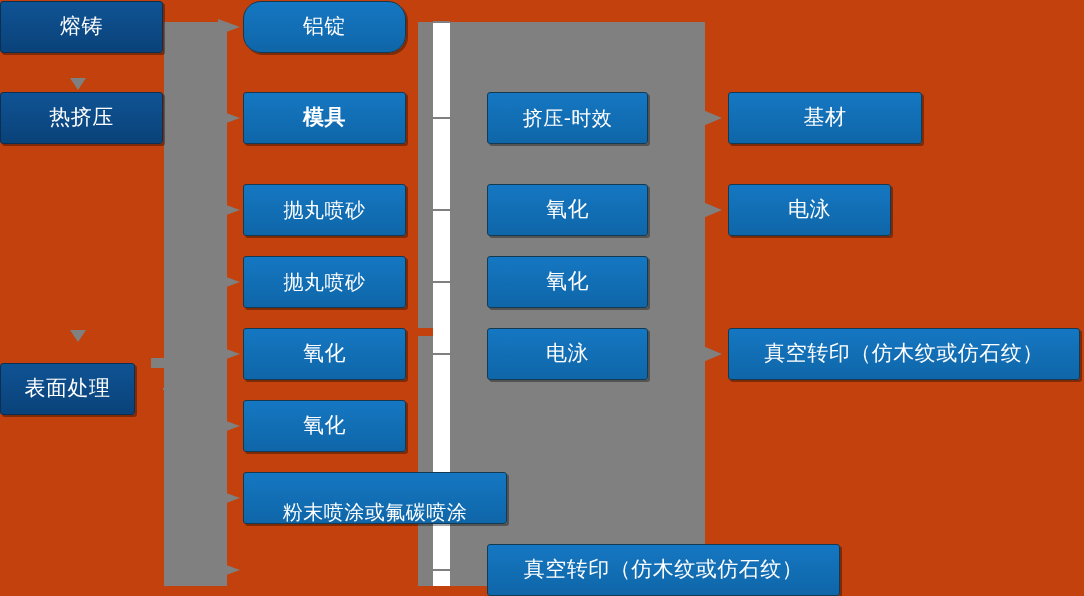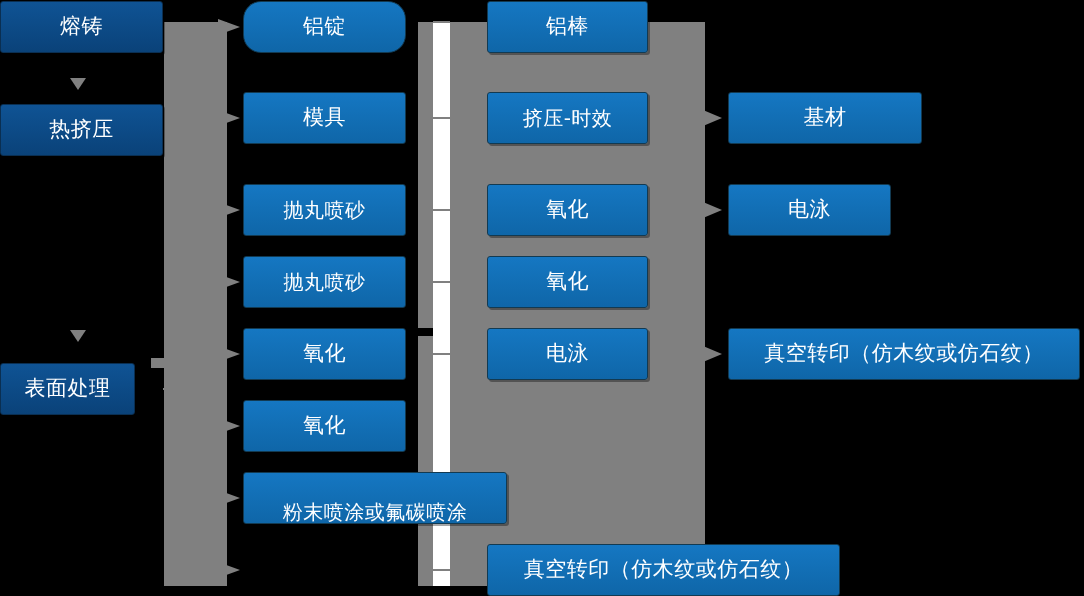--- a/index.html
+++ b/index.html
@@ -8,21 +8,21 @@
     background: #ffffff;
   }
   body {
     font-family: "DejaVu Sans", "Liberation Sans", sans-serif;
   }
   #canvas {
     position: relative;
     width: 1084px;
     height: 596px;
     overflow: hidden;
-    background: #000000;
+    background: #c2410c;
   }
   
   .gray-layer {
     position: absolute;
     left: 0;
     top: 0;
     width: 1084px;
     height: 596px;
     pointer-events: none;
   }
@@ -129,33 +129,33 @@
 
     <g fill="#808080">
       <polygon points="70,330 86,330 78,342"></polygon>
     </g>
   </svg>
 
   <div class="node dark fs-21" style="left:0px; top:1px; width:163px; height:52px;">
     <span>熔铸</span>
   </div>
 
-  <div class="node dark fs-21" style="left:0px; top:104px; width:163px; height:52px;">
+  <div class="node dark fs-21" style="left:0px; top:92px; width:163px; height:52px;">
     <span>热挤压</span>
   </div>
 
   <div class="node dark fs-21" style="left:0px; top:363px; width:135px; height:52px;">
     <span>表面处理</span>
   </div>
 
   <div class="node blue fs-21" style="left:243px; top:1px; width:163px; height:52px;border-radius:18px;">
     <span>铝锭</span>
   </div>
 
-  <div class="node blue fs-21" style="left:243px; top:92px; width:163px; height:52px;">
+  <div class="node blue fs-21" style="left:243px; top:92px; width:163px; height:52px;font-weight:bold;">
     <span>模具</span>
   </div>
 
   <div class="node blue fs-20" style="left:243px; top:184px; width:163px; height:52px;">
     <span>抛丸喷砂</span>
   </div>
 
   <div class="node blue fs-20" style="left:243px; top:256px; width:163px; height:52px;">
     <span>抛丸喷砂</span>
   </div>
@@ -166,23 +166,20 @@
 
   <div class="node blue fs-21" style="left:243px; top:400px; width:163px; height:52px;">
     <span>氧化</span>
   </div>
 
   <div class="node blue fs-20" style="left:243px; top:472px; width:264px; height:52px;align-items:flex-end;">
     <span>粉末喷涂或氟碳喷涂</span>
   </div>
 
 
-  <div class="node blue fs-21" style="left:487px; top:1px; width:161px; height:52px;">
-    <span>铝棒</span>
-  </div>
 
   <div class="node blue fs-20" style="left:487px; top:92px; width:161px; height:52px;">
     <span>挤压-时效</span>
   </div>
 
   <div class="node blue fs-21" style="left:487px; top:184px; width:161px; height:52px;">
     <span>氧化</span>
   </div>
 
   <div class="node blue fs-21" style="left:487px; top:256px; width:161px; height:52px;">

